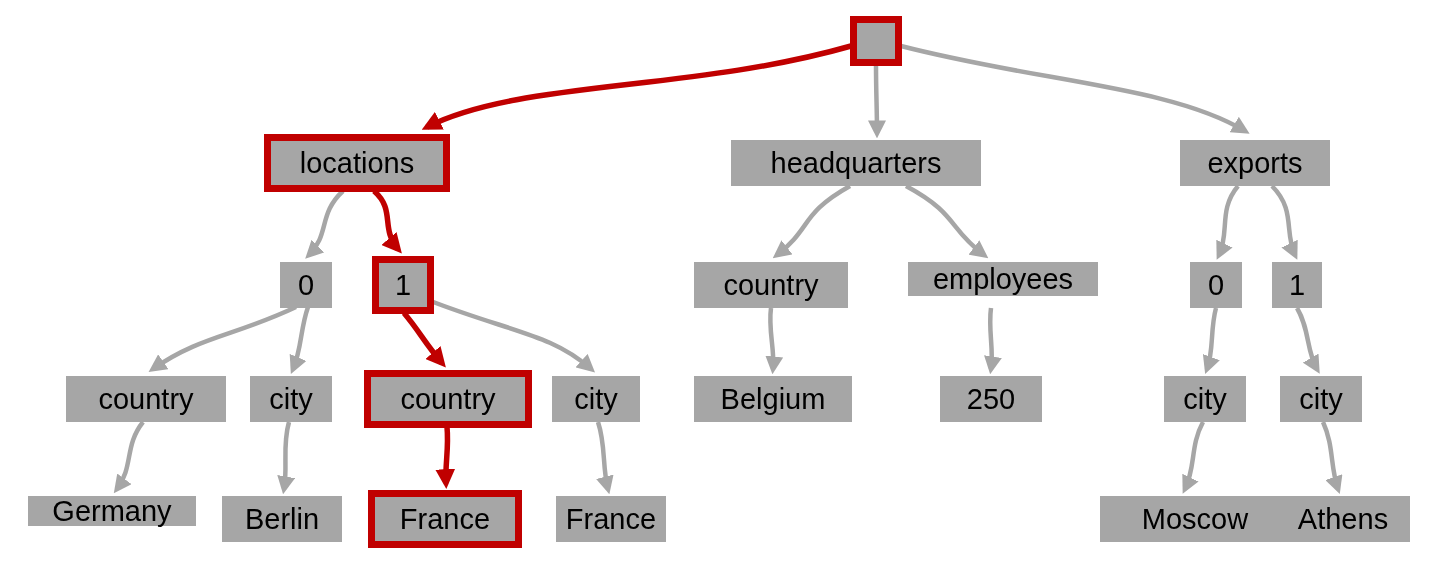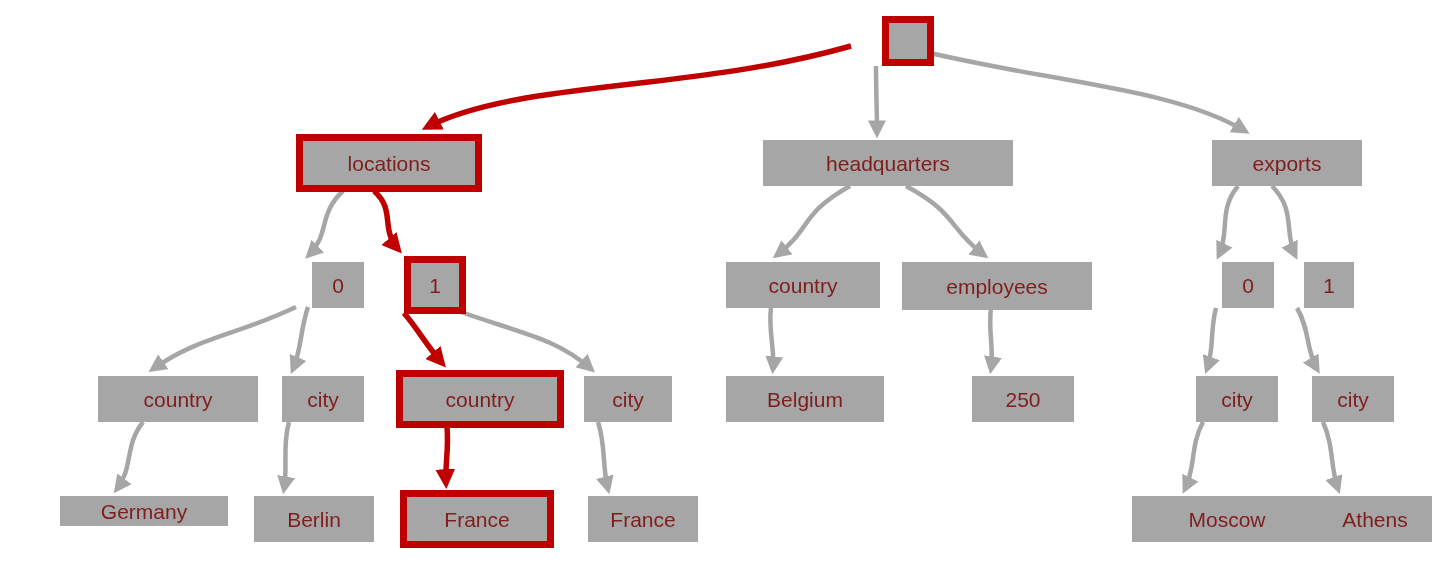--- a/index.html
+++ b/index.html
@@ -8,28 +8,27 @@
     width:1432px; height:565px;
     font-family:"Liberation Sans", sans-serif;
     background:#ffffff;
     overflow:hidden;
   }
   svg.edges { position:absolute; left:0; top:0; width:1432px; height:565px; }
   .node {
     position:absolute;
     box-sizing:border-box;
     background:#a6a6a6;
-    color:#7f1d1d;
+    color:#000000;
     display:flex;
     align-items:center;
     justify-content:center;
-    font-size:21px;
+    font-size:29px;
     line-height:1;
     white-space:nowrap;
-    margin-left:32px;
   }
   .node.hl { border:7px solid #c00000; }
 </style>
 </head>
 <body>
 
 <div class="canvas">
 
   <svg class="edges" viewBox="0 0 1432 565">
     <defs>
@@ -69,21 +68,21 @@
 
   <div class="node hl" style="left:850px;top:16px;width:52px;height:50px"></div>
 
   <div class="node hl" style="left:264px;top:134px;width:186px;height:58px">locations</div>
   <div class="node" style="left:731px;top:140px;width:250px;height:46px">headquarters</div>
   <div class="node" style="left:1180px;top:140px;width:150px;height:46px">exports</div>
 
   <div class="node" style="left:280px;top:262px;width:52px;height:46px">0</div>
   <div class="node hl" style="left:372px;top:256px;width:62px;height:58px">1</div>
   <div class="node" style="left:694px;top:262px;width:154px;height:46px">country</div>
-  <div class="node" style="left:870px;top:262px;width:190px;height:48px">employees</div>
+  <div class="node" style="left:908px;top:262px;width:190px;height:34px">employees</div>
   <div class="node" style="left:1190px;top:262px;width:52px;height:46px">0</div>
   <div class="node" style="left:1272px;top:262px;width:50px;height:46px">1</div>
 
   <div class="node" style="left:66px;top:376px;width:160px;height:46px">country</div>
   <div class="node" style="left:250px;top:376px;width:82px;height:46px">city</div>
   <div class="node hl" style="left:364px;top:370px;width:168px;height:58px">country</div>
   <div class="node" style="left:552px;top:376px;width:88px;height:46px">city</div>
   <div class="node" style="left:694px;top:376px;width:158px;height:46px">Belgium</div>
   <div class="node" style="left:940px;top:376px;width:102px;height:46px">250</div>
   <div class="node" style="left:1164px;top:376px;width:82px;height:46px">city</div>

